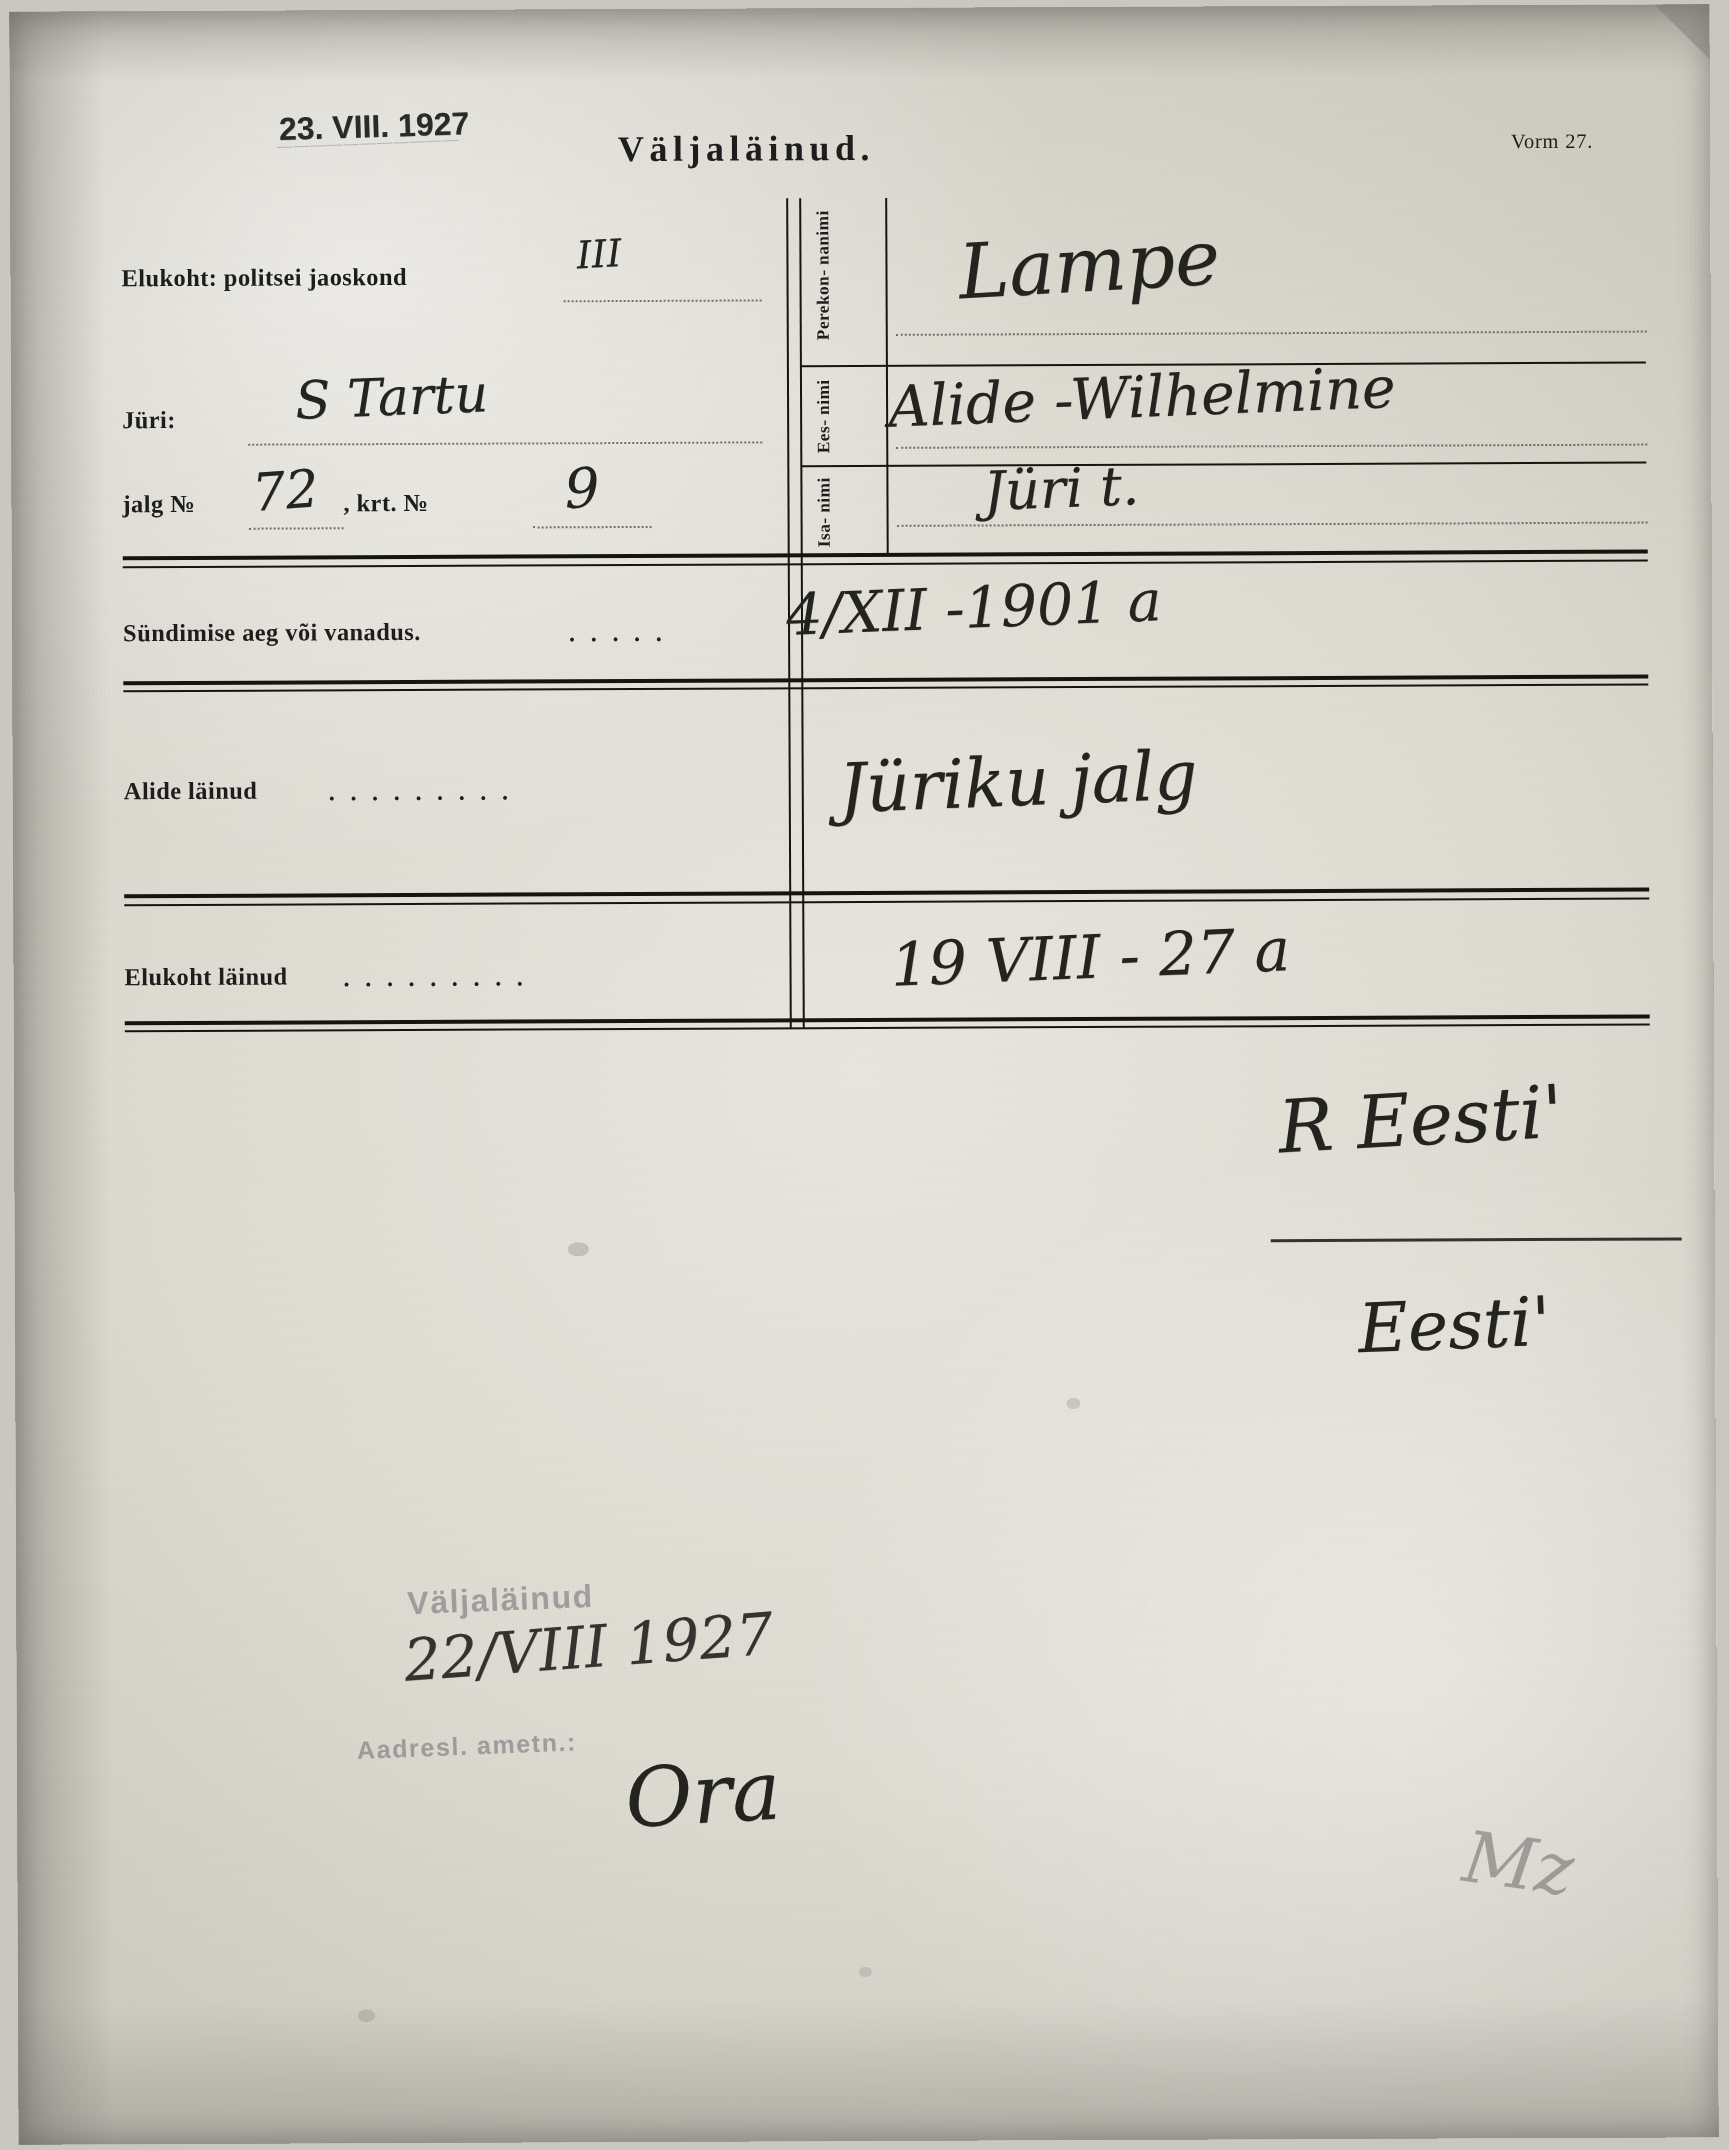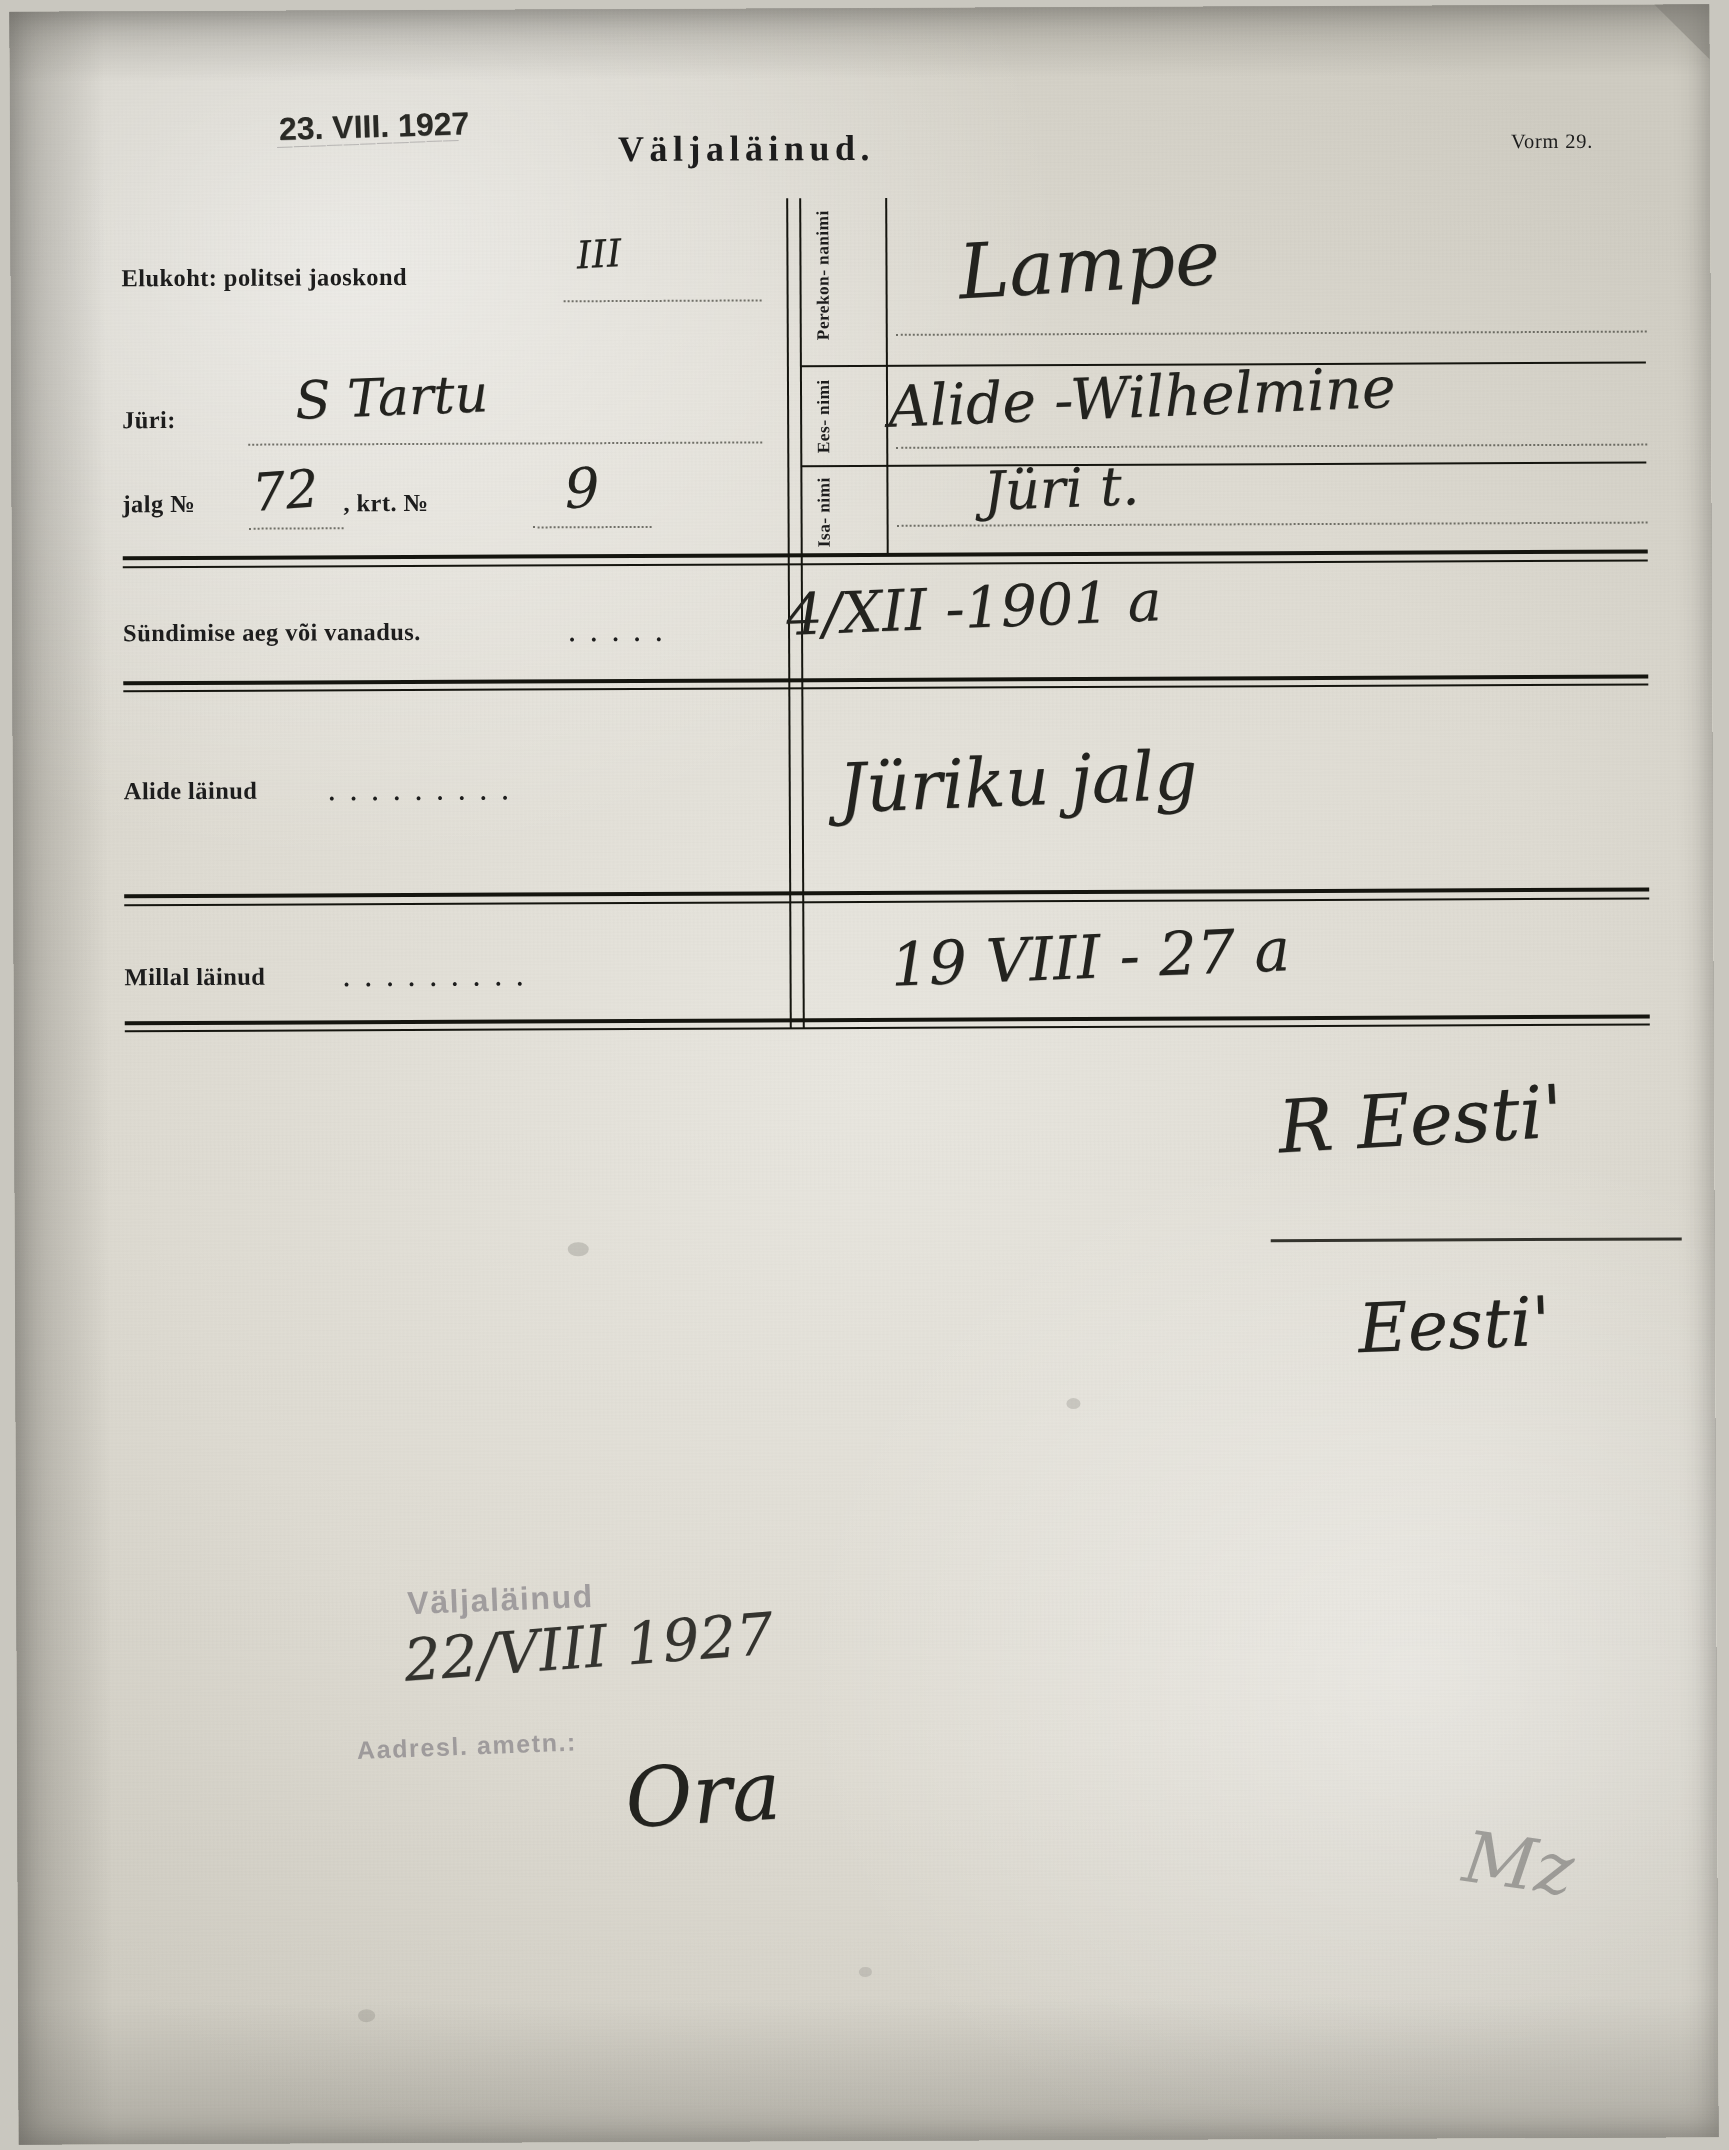--- a/index.html
+++ b/index.html
@@ -170,21 +170,21 @@
     <div class="shade-top"></div>
     <div class="shade-bottom"></div>
     <div class="corner-fold"></div>
 
     <div class="smudge" style="left:553px; top:1233px; width:20.5px; height:14.2px; background:rgba(70,70,65,0.20);"></div>
     <div class="smudge" style="left:1051px; top:1391px; width:14.2px; height:11px; background:rgba(70,70,65,0.18);"></div>
     <div class="smudge" style="left:340px; top:1999px; width:17.4px; height:12.6px; background:rgba(70,70,65,0.16);"></div>
     <div class="smudge" style="left:841px; top:1959px; width:12.6px; height:9.5px; background:rgba(70,70,65,0.15);"></div>
 
     <div class="printed title" style="left:608px; top:119px;">Väljaläinud.</div>
-    <div class="printed vorm" style="left:1501px; top:125px;">Vorm 29.</div>
+    <div class="printed vorm" style="left:1501px; top:125px;">Vorm 27.</div>
 
     <div class="stamp" style="left:267px; top:107px; font-size:27px; color:rgba(100,98,104,0.35);">___________</div>
     <div class="hand hand-stamp-date" style="left:269px; top:98px; font-size:32px; transform:rotate(-1.5deg);">23. VIII. 1927</div>
 
     <div class="printed label" style="left:111px; top:253px;">Elukoht: politsei jaoskond</div>
     <div class="dotline" style="left:553px; top:291px; width:198px;"></div>
 
     <div class="printed label" style="left:111px; top:395px;">Jüri:</div>
     <div class="dotline" style="left:237px; top:433px; width:514px;"></div>
 
@@ -192,21 +192,21 @@
     <div class="printed label" style="left:332px; top:479px;">, krt. №</div>
     <div class="dotline" style="left:237px; top:517px; width:95px;"></div>
     <div class="dotline" style="left:521px; top:517px; width:119px;"></div>
 
     <div class="printed label" style="left:111px; top:608px;">Sündimise aeg või vanadus.</div>
     <div class="printed dots" style="left:557px; top:610px;">. . . . .</div>
 
     <div class="printed label" style="left:111px; top:766px;">Alide läinud</div>
     <div class="printed dots" style="left:316px; top:768px;">. . . . . . . . .</div>
 
-    <div class="printed label" style="left:111px; top:952px;">Millal läinud</div>
+    <div class="printed label" style="left:111px; top:952px;">Elukoht läinud</div>
     <div class="printed dots" style="left:330px; top:954px;">. . . . . . . . .</div>
 
     <div class="hline" style="left:111px; top:545px; width:1525px; height:4px;"></div>
     <div class="hline" style="left:111px; top:555px; width:1525px; height:2.4px;"></div>
 
     <div class="hline" style="left:111px; top:670px; width:1525px; height:4px;"></div>
     <div class="hline" style="left:111px; top:679px; width:1525px; height:2.4px;"></div>
 
     <div class="hline" style="left:111px; top:883px; width:1525px; height:4px;"></div>
     <div class="hline" style="left:111px; top:893px; width:1525px; height:2.4px;"></div>

